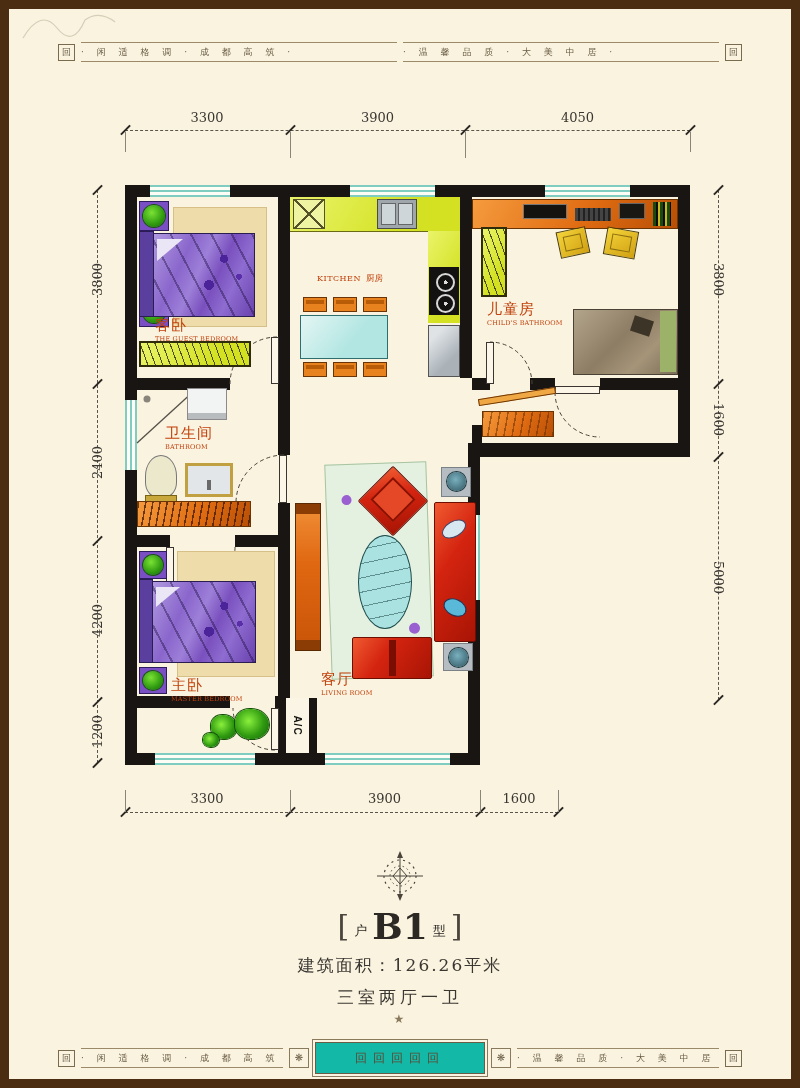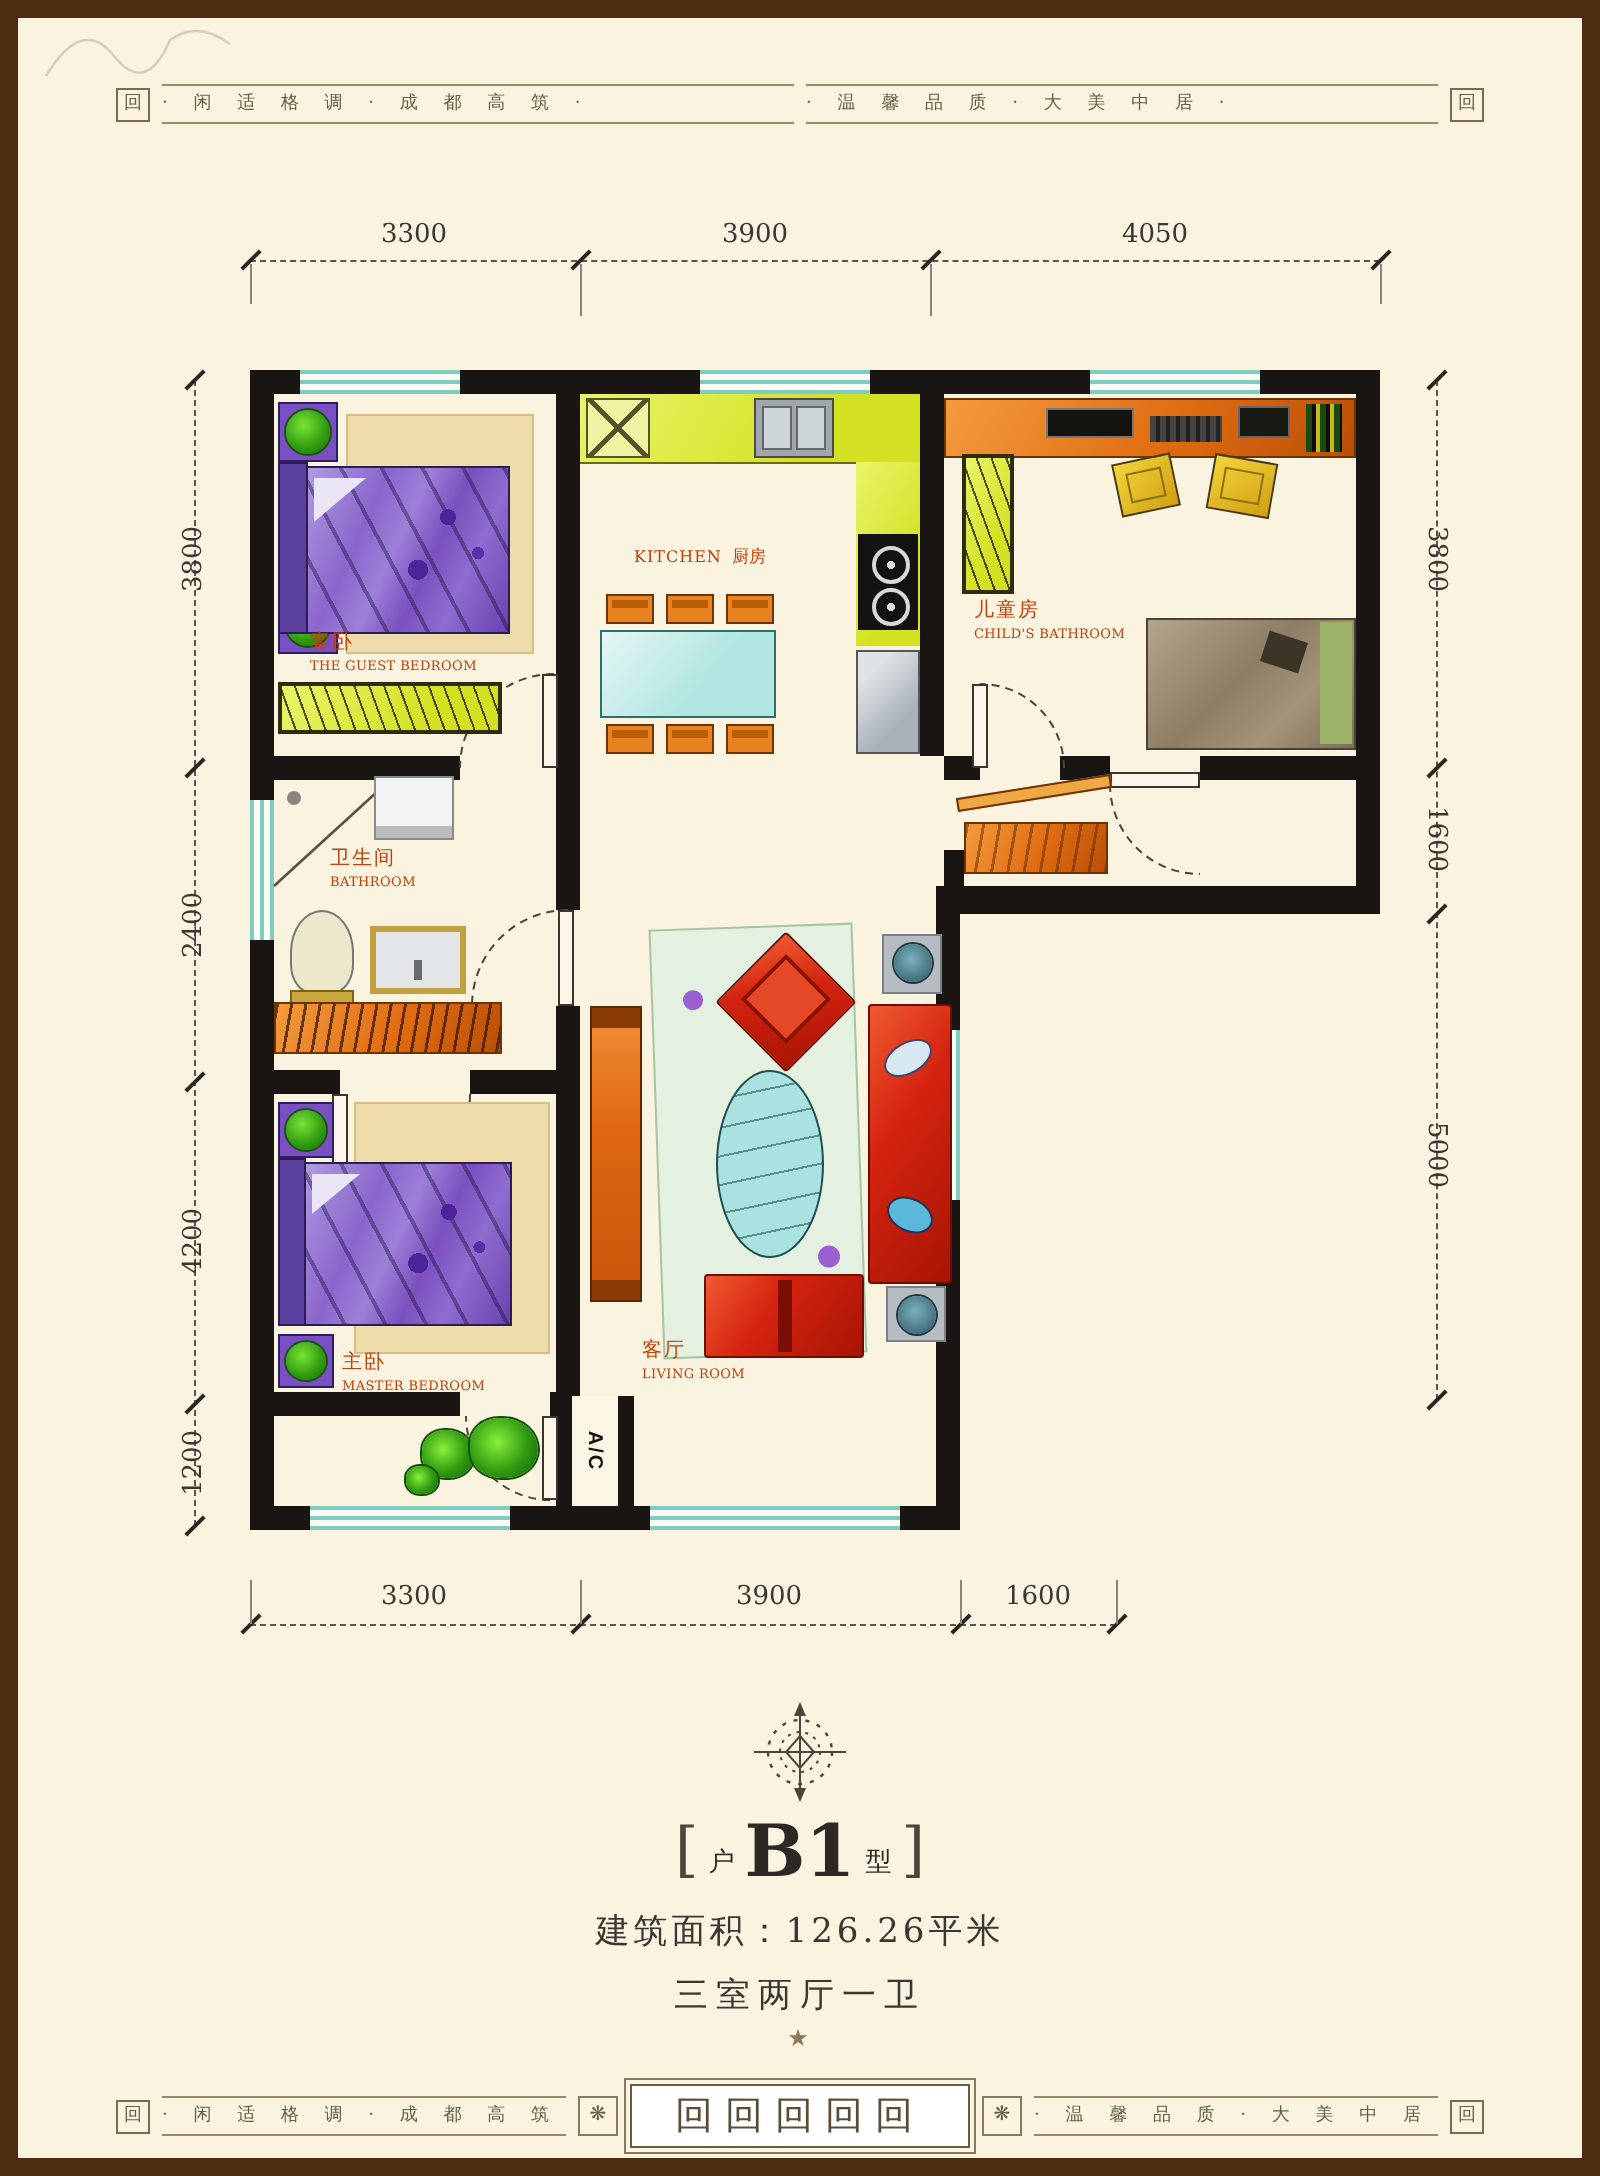--- a/index.html
+++ b/index.html
@@ -4,38 +4,38 @@
 <style>
   html,body{margin:0;padding:0;background:#3f2609;}
   .page{position:relative;width:800px;height:1088px;background:#f9f3df;font-family:"DejaVu Serif",serif;overflow:hidden;margin:0 auto;}
   .frame{position:absolute;inset:0;border:9px solid #4b2d11;pointer-events:none;z-index:50;}
   .abs{position:absolute;}
   
   .band{position:absolute;display:flex;align-items:center;gap:6px;}
   .band .corner{width:15px;height:15px;border:1px solid #7a6a4e;font-size:9px;line-height:15px;text-align:center;color:#6a5c44;flex:0 0 auto;}
   .band .side{flex:1;border-top:1px solid #9a8a6a;border-bottom:1px solid #9a8a6a;height:18px;line-height:18px;font-size:9px;color:#6a5c44;text-align:left;letter-spacing:5px;white-space:nowrap;overflow:hidden;}
   .band .titlebox{width:182px;height:28px;line-height:28px;text-align:center;font-size:15px;font-weight:bold;letter-spacing:2px;color:#2a2620;background:#faf5e2;border:1.5px solid #4a4434;box-shadow:0 0 0 2px #faf5e2,0 0 0 3px #9a8a6a;flex:0 0 auto;}
-  .band .ornament{width:168px;height:30px;line-height:30px;text-align:center;font-size:19px;letter-spacing:6px;color:#5a4c36;background:#ffffff;border:1px solid #6a5c44;box-shadow:0 0 0 2px #faf5e2,0 0 0 3px #8a7a5c;flex:0 0 auto;}
+  .band .ornament{width:168px;height:30px;line-height:30px;text-align:center;font-size:12px;letter-spacing:6px;color:#5a4c36;background:#14b8a6;border:1px solid #6a5c44;box-shadow:0 0 0 2px #faf5e2,0 0 0 3px #8a7a5c;flex:0 0 auto;}
   .band .flower{width:18px;height:18px;border:1px solid #8a7a5c;font-size:10px;line-height:18px;text-align:center;color:#6a5c44;flex:0 0 auto;}
   
   .wall{position:absolute;background:#181512;}
   .leaf{position:absolute;background:#fbf6e8;border:1px solid #3a3530;box-sizing:border-box;}
   .win{position:absolute;background:repeating-linear-gradient(180deg,#7fccc0 0 2px,#fdfcf5 2px 5px,#7fccc0 5px 7px,#fdfcf5 7px 10px,#7fccc0 10px 12px);}
   .winv{position:absolute;background:repeating-linear-gradient(90deg,#7fccc0 0 2px,#fdfcf5 2px 5px,#7fccc0 5px 7px,#fdfcf5 7px 10px,#7fccc0 10px 12px);}
   
   .dash-h{position:absolute;border-top:1px dashed #5a554c;height:0;}
   .dash-v{position:absolute;border-left:1px dashed #5a554c;width:0;}
   .tick{position:absolute;width:13px;height:2px;background:#2a2722;transform:rotate(-45deg);}
   .ext{position:absolute;background:#8a857a;}
   .dimlab{position:absolute;font-size:13px;color:#3a3632;text-align:center;}
   .rotl{transform:rotate(-90deg);}
   .rotr{transform:rotate(90deg);}
   
   .rlabel{position:absolute;color:#c2410c;line-height:1.35;}
-  .rlabel .zh{display:block;font-size:10px;letter-spacing:1px;}
+  .rlabel .zh{display:block;font-size:15px;letter-spacing:1px;}
   .rlabel .en{display:block;font-size:6.5px;letter-spacing:.2px;white-space:nowrap;}
   
   .stand{position:absolute;background:#7a4fc4;border:1px solid #2e1d5e;box-sizing:border-box;}
   .plant{position:absolute;border-radius:50%;background:radial-gradient(circle at 40% 35%,#7ae234,#2f9a10 60%,#1c6a06);box-shadow:0 0 0 1px #17550a;}
   .plantb{position:absolute;background:radial-gradient(circle at 40% 40%,#8af03c,#2f9a10 55%,#15600a);border-radius:45% 55% 50% 48%;box-shadow:0 0 0 1px #145008;}
   .mat{position:absolute;background:#eedcab;border:1px solid #d6c088;}
   .bedp{position:absolute;background:repeating-linear-gradient(62deg,transparent 0 16px,rgba(25,12,60,.4) 16px 18px),linear-gradient(115deg,#b09ae0 0%,#8a66cc 30%,#9d7fd8 45%,#7a50be 60%,#8e6cd0 75%,#6a42ae 100%);border:1.5px solid #2a1d52;box-sizing:border-box;}
   .hb{position:absolute;background:#5a3f9e;border:1px solid #2a1c55;box-sizing:border-box;}
   .pillow{position:absolute;background:#eae6f6;clip-path:polygon(0 0,100% 0,0 100%);}
   .dots{position:absolute;inset:0;background:radial-gradient(circle at 70% 30%,#4c249a 0 4px,transparent 4px),radial-gradient(circle at 55% 62%,#4c249a 0 5px,transparent 5px),radial-gradient(circle at 85% 52%,#5a2ea8 0 3px,transparent 3px);}

